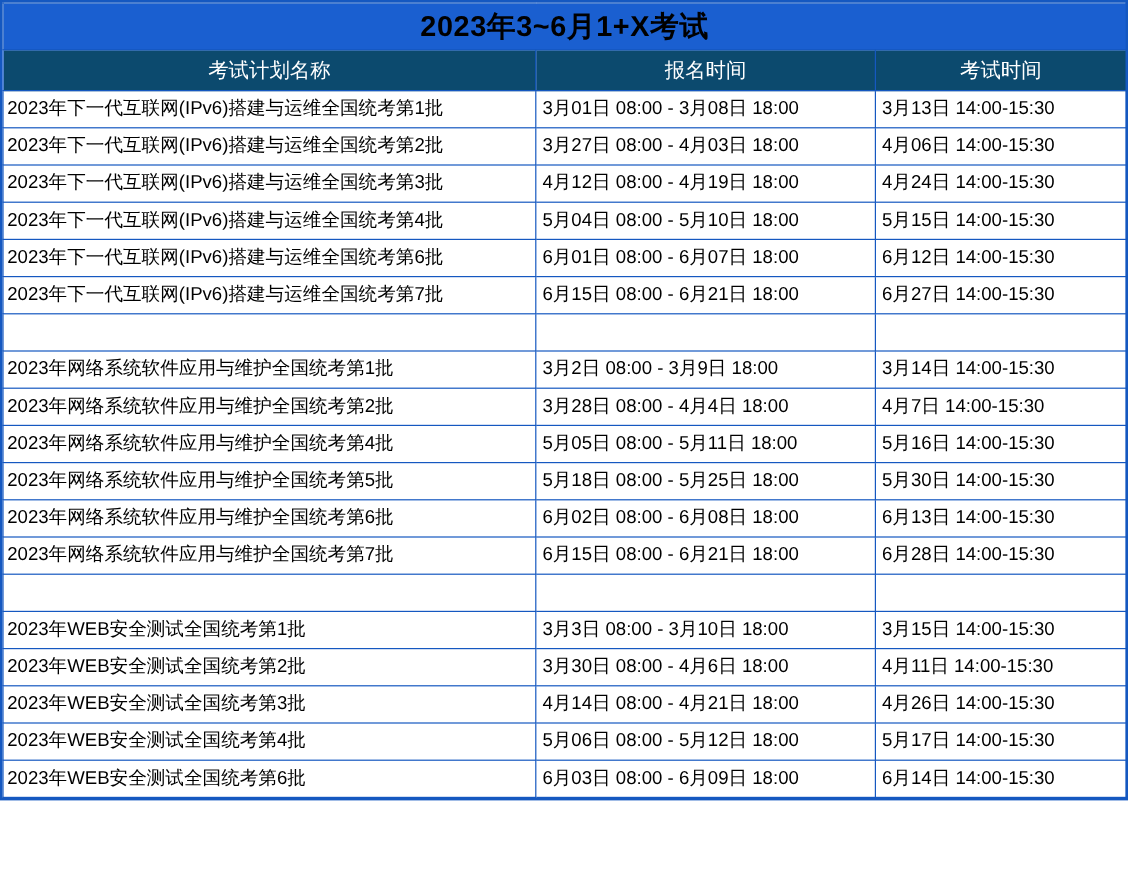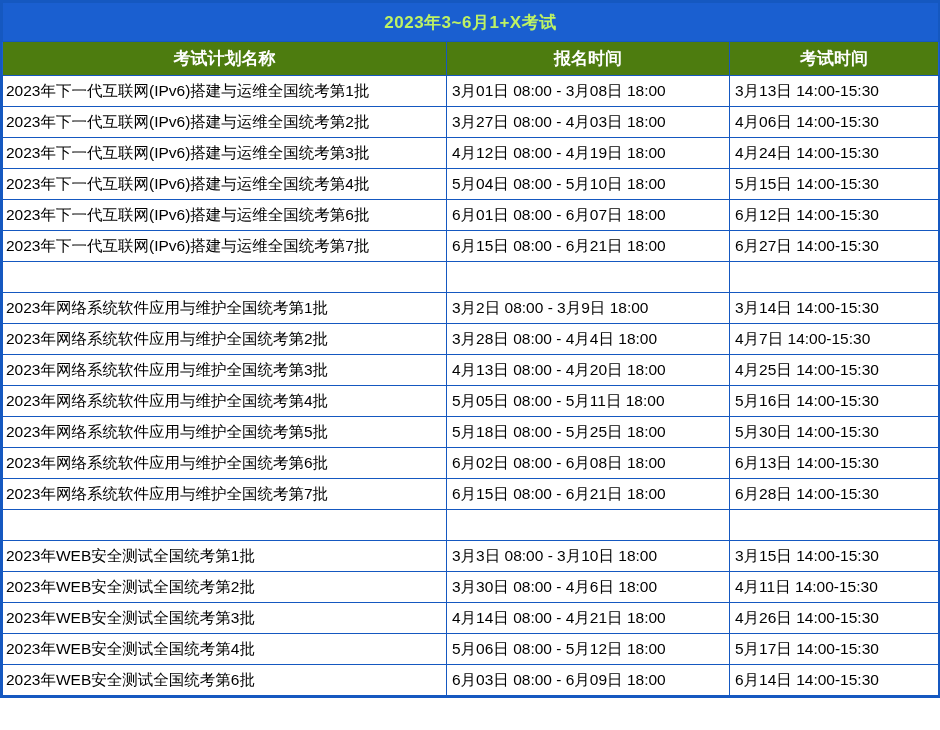--- a/index.html
+++ b/index.html
@@ -23,34 +23,34 @@
     width: 100%;
     table-layout: fixed;
   }
   table.exam-table td, table.exam-table th {
     border: 1px solid #1558c0;
     padding: 0;
     margin: 0;
   }
   .title-row td {
     background: #1a5fd0;
-    color: #bef264;
+    color: #000000;
     text-align: center;
-    font-size: 17px;
+    font-size: 24px;
     font-weight: bold;
     height: 38px;
     letter-spacing: 0.5px;
     border-color: #1a5fd0;
   }
   .header-row td {
-    background: #4d7c0f;
+    background: #0c4a6e;
     color: #ffffff;
     text-align: center;
     font-size: 17px;
-    font-weight: bold;
+    font-weight: normal;
     height: 33px;
     border-color: #ffffff;
     border-top-color: #ffffff;
   }
   .header-row td:first-child { border-left-color: #1a5fd0; }
   .header-row td:last-child { border-right-color: #1a5fd0; }
   .data-row td {
     font-size: 15.5px;
     color: #000000;
     height: 30px;
@@ -126,25 +126,20 @@
           <td class="c-name">2023年网络系统软件应用与维护全国统考第1批</td>
           <td class="c-reg">3月2日 08:00 - 3月9日 18:00</td>
           <td class="c-exam">3月14日 14:00-15:30</td>
         </tr>
         <tr class="data-row">
           <td class="c-name">2023年网络系统软件应用与维护全国统考第2批</td>
           <td class="c-reg">3月28日 08:00 - 4月4日 18:00</td>
           <td class="c-exam">4月7日 14:00-15:30</td>
         </tr>
         <tr class="data-row">
-          <td class="c-name">2023年网络系统软件应用与维护全国统考第3批</td>
-          <td class="c-reg">4月13日 08:00 - 4月20日 18:00</td>
-          <td class="c-exam">4月25日 14:00-15:30</td>
-        </tr>
-        <tr class="data-row">
           <td class="c-name">2023年网络系统软件应用与维护全国统考第4批</td>
           <td class="c-reg">5月05日 08:00 - 5月11日 18:00</td>
           <td class="c-exam">5月16日 14:00-15:30</td>
         </tr>
         <tr class="data-row">
           <td class="c-name">2023年网络系统软件应用与维护全国统考第5批</td>
           <td class="c-reg">5月18日 08:00 - 5月25日 18:00</td>
           <td class="c-exam">5月30日 14:00-15:30</td>
         </tr>
         <tr class="data-row">

